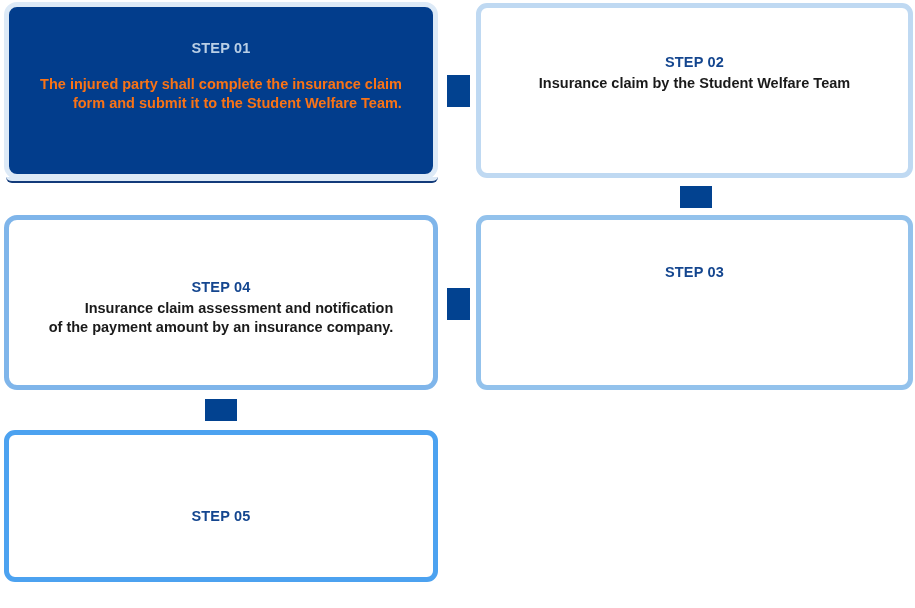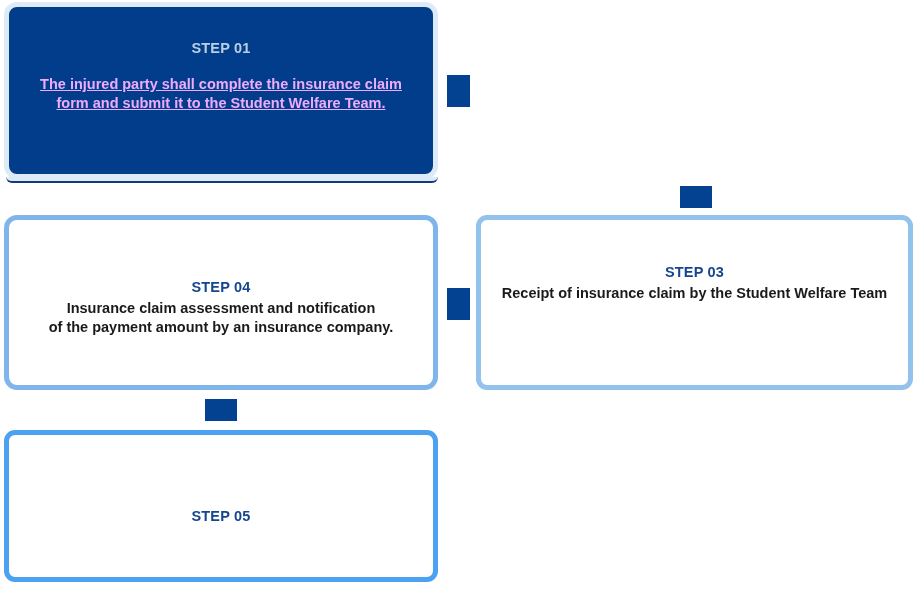--- a/index.html
+++ b/index.html
@@ -24,21 +24,21 @@
   .step-box {
     position: absolute;
     box-sizing: border-box;
     border-style: solid;
     border-radius: 11px;
     background: #ffffff;
     display: flex;
     flex-direction: column;
     align-items: center;
     justify-content: center;
-    text-align: center;
+    text-align: right;
     padding: 0 14px;
   }
   .step-title {
     font-size: 14.5px;
     font-weight: bold;
     letter-spacing: .2px;
     color: #14468f;
     line-height: 1.5;
     margin: 0;
   }
@@ -62,23 +62,22 @@
     background: #023d8c;
     border-radius: 13px;
     justify-content: flex-start;
     padding-top: 31px;
   }
   #step-01 .step-title {
     color: #b9cfe6;
     margin-bottom: 15px;
   }
   #step-01 .step-body {
-    color: #f0abfc;
+    color: #f97316;
     line-height: 1.36;
-    text-decoration: underline;
   }
   
   #step-01-underline {
     position: absolute;
     left: 6px;
     top: 177px;
     width: 432px;
     height: 4px;
     background: #ddeaf7;
     border-bottom: 2px solid #123a7a;
@@ -151,26 +150,29 @@
 
   <div class="step-box" id="step-01">
     <p class="step-title">STEP 01</p>
     <p class="step-body">The injured party shall complete the insurance claim
 form and submit it to the Student Welfare Team.</p>
   </div>
   <div id="step-01-underline"></div>
 
   <div class="connector" id="connector-1-2"></div>
 
+  <div class="step-box" id="step-02">
+    <p class="step-title">STEP 02</p>
+    <p class="step-body">Insurance claim by the Student Welfare Team</p>
+  </div>
 
   <div class="connector" id="connector-2-3"></div>
 
   <div class="step-box" id="step-03">
     <p class="step-title">STEP 03</p>
-    <p class="step-body">Receipt of insurance claim by the Student Welfare Team</p>
   </div>
 
   <div class="connector" id="connector-3-4"></div>
 
   <div class="step-box" id="step-04">
     <p class="step-title">STEP 04</p>
     <p class="step-body">Insurance claim assessment and notification
 of the payment amount by an insurance company.</p>
   </div>
 

